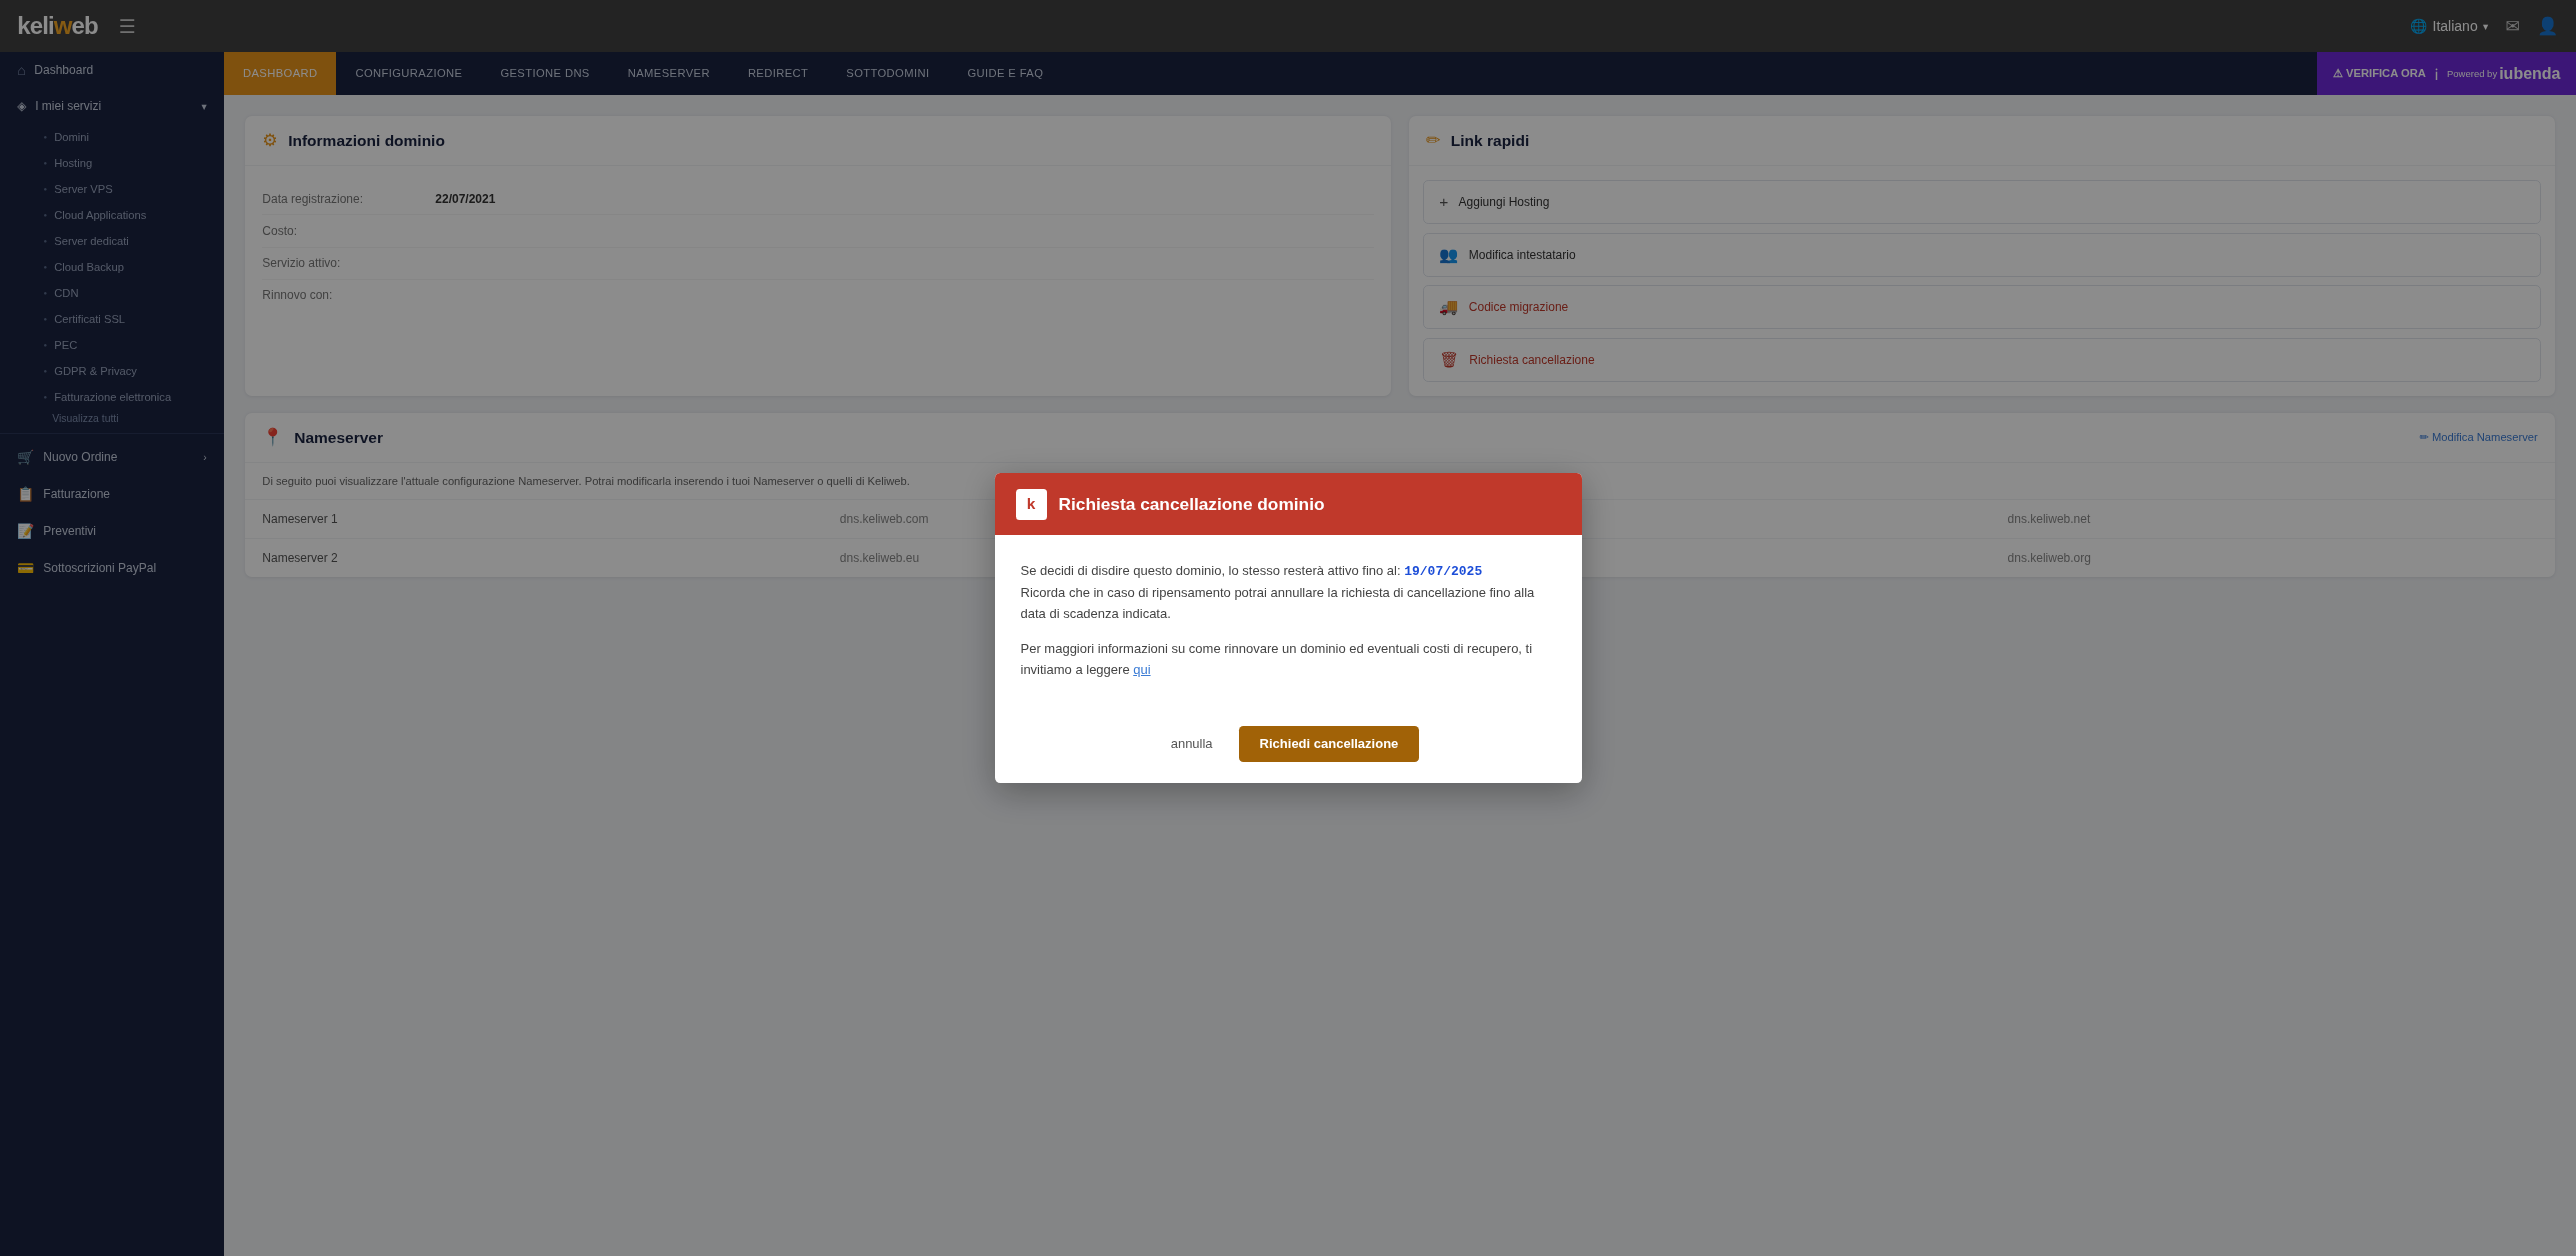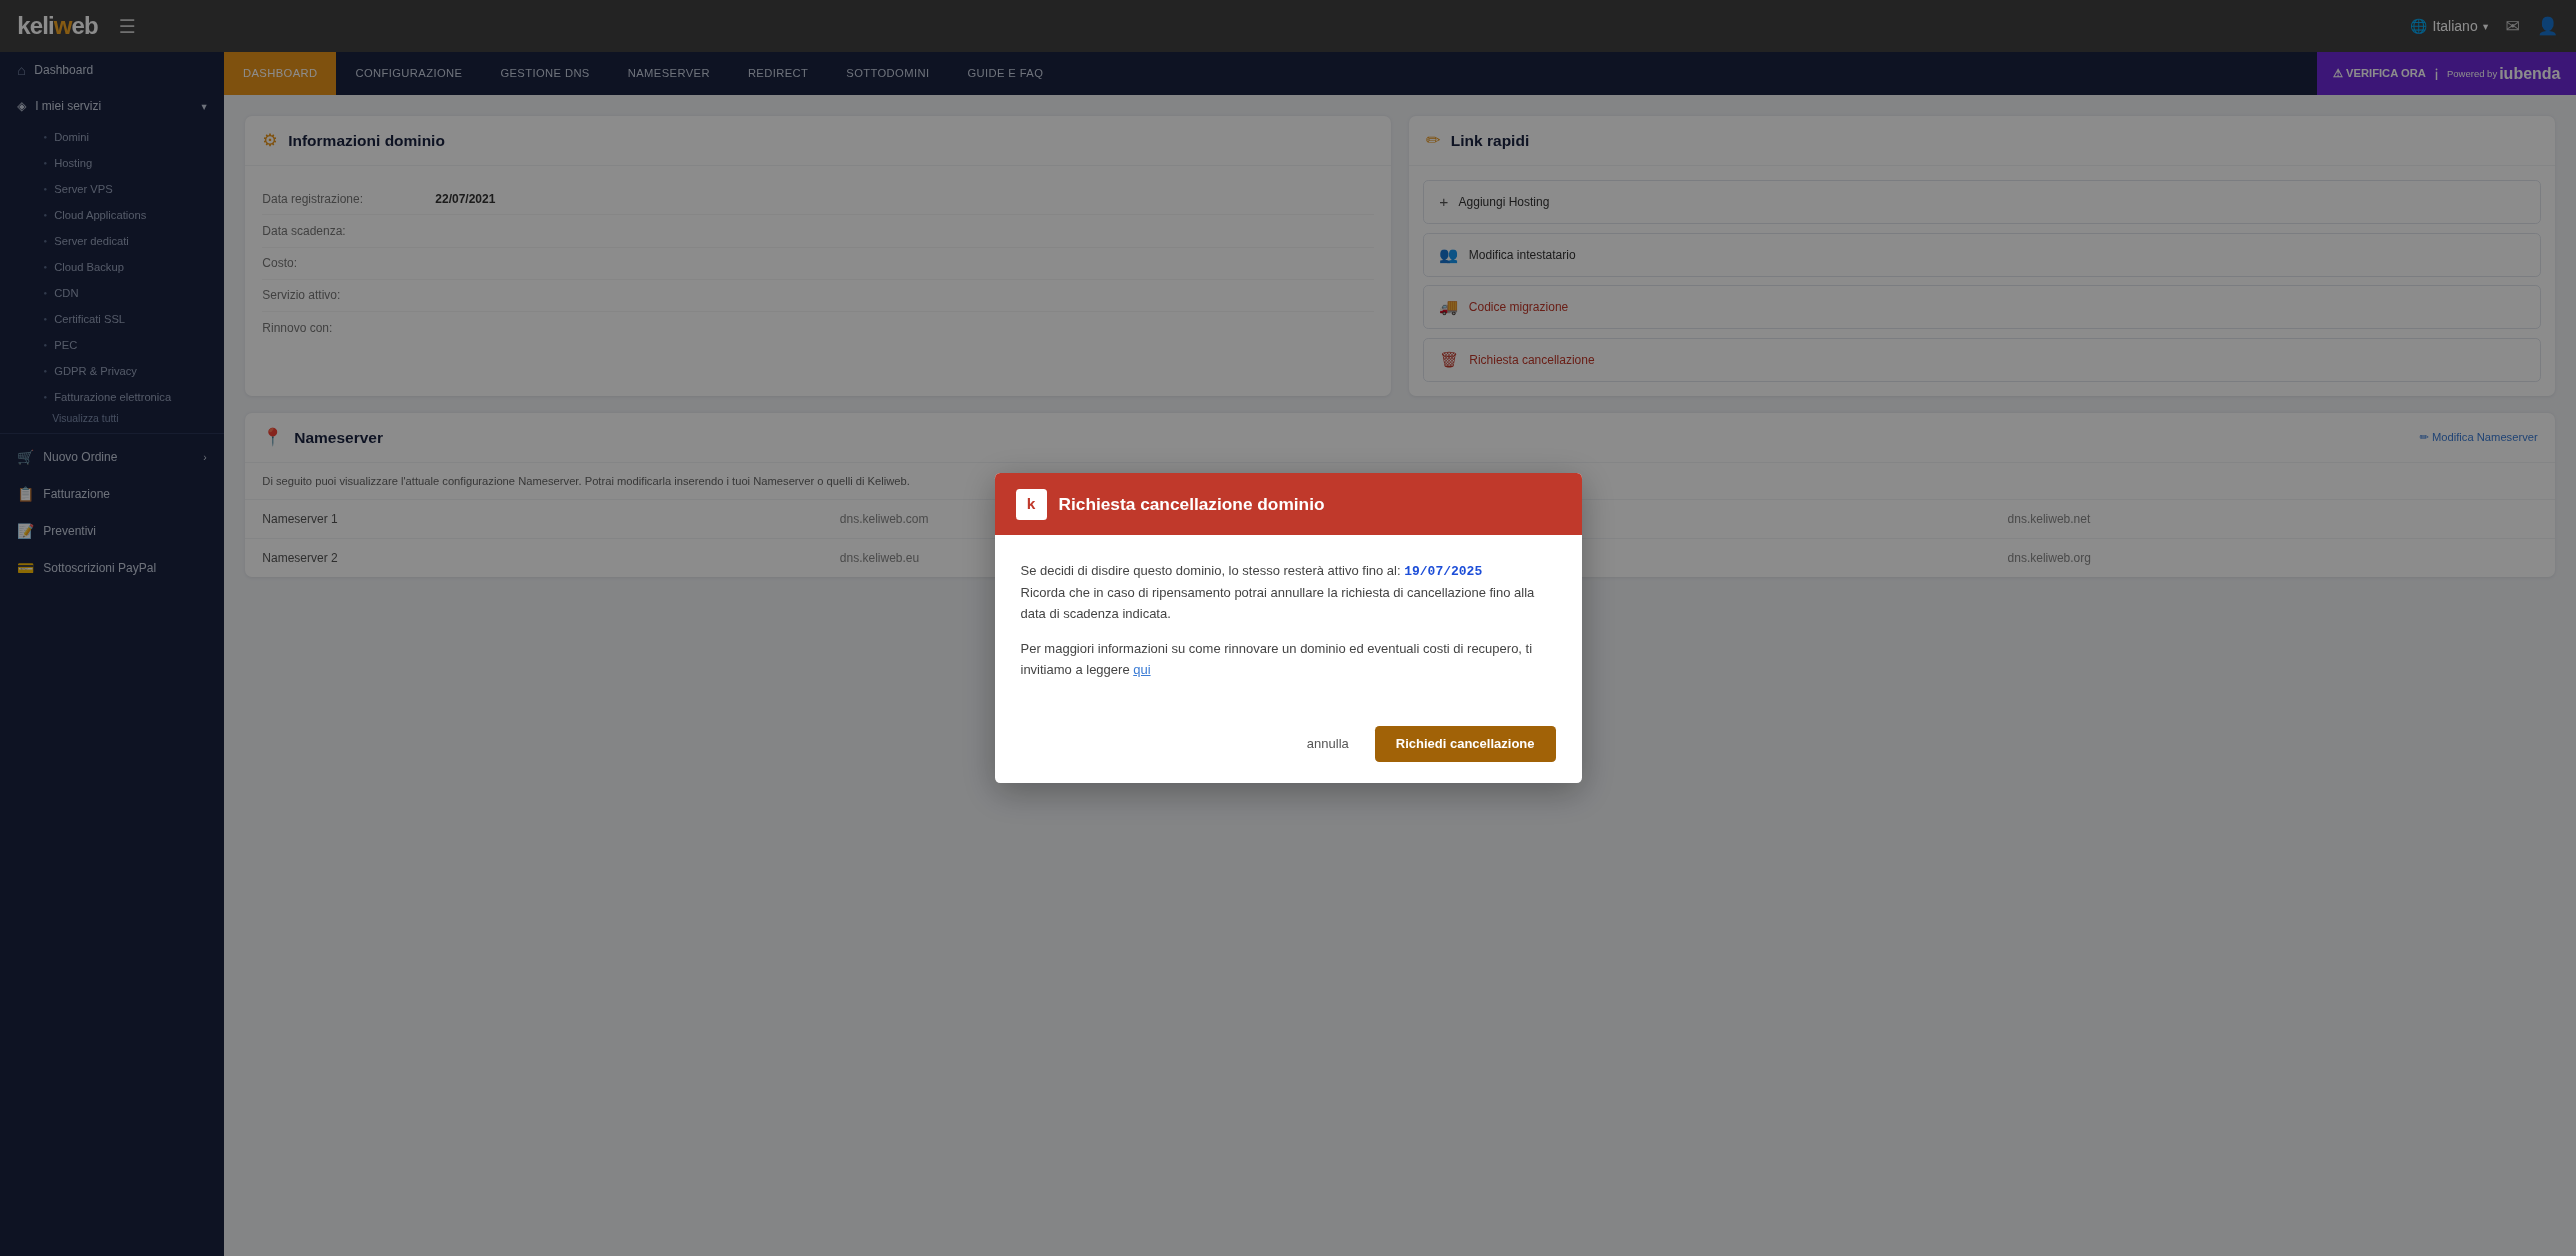--- a/index.html
+++ b/index.html
@@ -270,21 +270,21 @@
       font-size: 17.3px;
       font-weight: 600;
     }
     .modal-body { padding: 26px 26px 17.3px; }
     .modal-body p { font-size: 13px; color: #444; line-height: 1.6; margin-bottom: 14px; }
     .modal-body .highlight { font-weight: 700; color: #1d4ed8; font-family: Liberation Mono, monospace; }
     .modal-body a { color: #3a7bd5; text-decoration: underline; cursor: pointer; }
     .modal-footer {
       padding: 14px 26px 21px;
       display: flex;
-      justify-content: flex-end;
+      justify-content: center;
       gap: 12px;
       align-items: center;
     }
     .btn-cancel {
       background: none;
       border: none;
       font-size: 13px;
       color: #555;
       cursor: pointer;
       padding: 8.6px 14px;
@@ -415,24 +415,20 @@
 
     <div class="card">
       <div class="card-header">
         <span class="card-header-icon">⚙</span>
         <span class="card-header-title">Informazioni dominio</span>
       </div>
       <div class="card-body">
         <div class="info-row">
           <span class="info-label">Data registrazione:</span>
           <span class="info-value">22/07/2021</span>
-        </div>
-        <div class="info-row">
-          <span class="info-label">Data scadenza:</span>
-          <span class="info-value"></span>
         </div>
         <div class="info-row">
           <span class="info-label">Costo:</span>
           <span class="info-value"></span>
         </div>
         <div class="info-row">
           <span class="info-label">Servizio attivo:</span>
           <span class="info-value"></span>
         </div>
         <div class="info-row">

